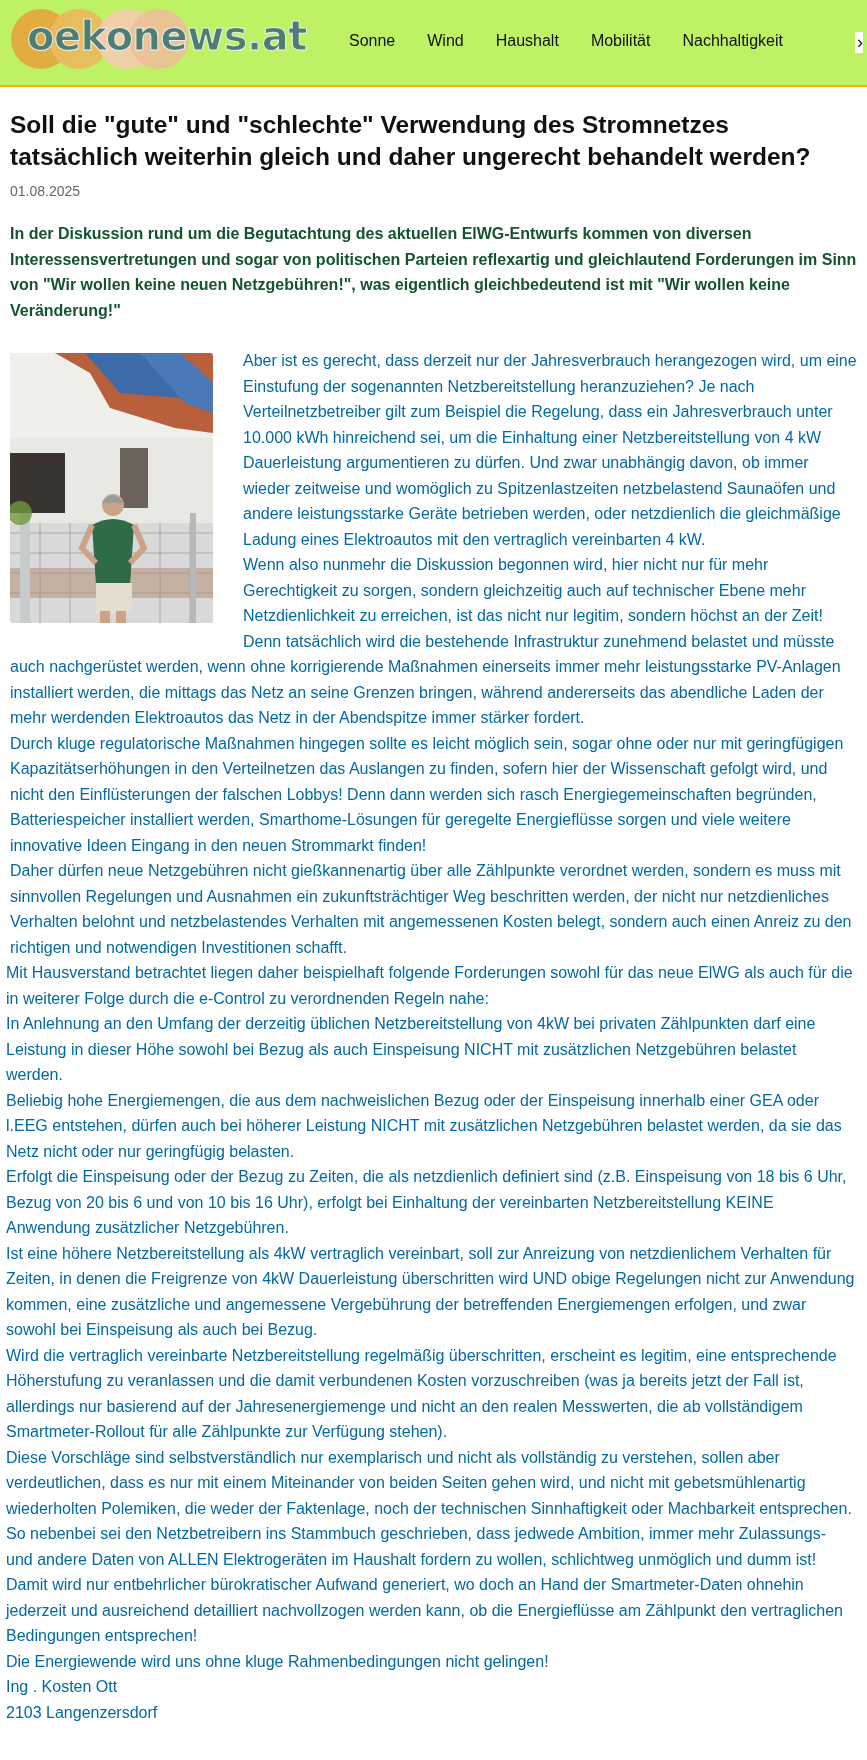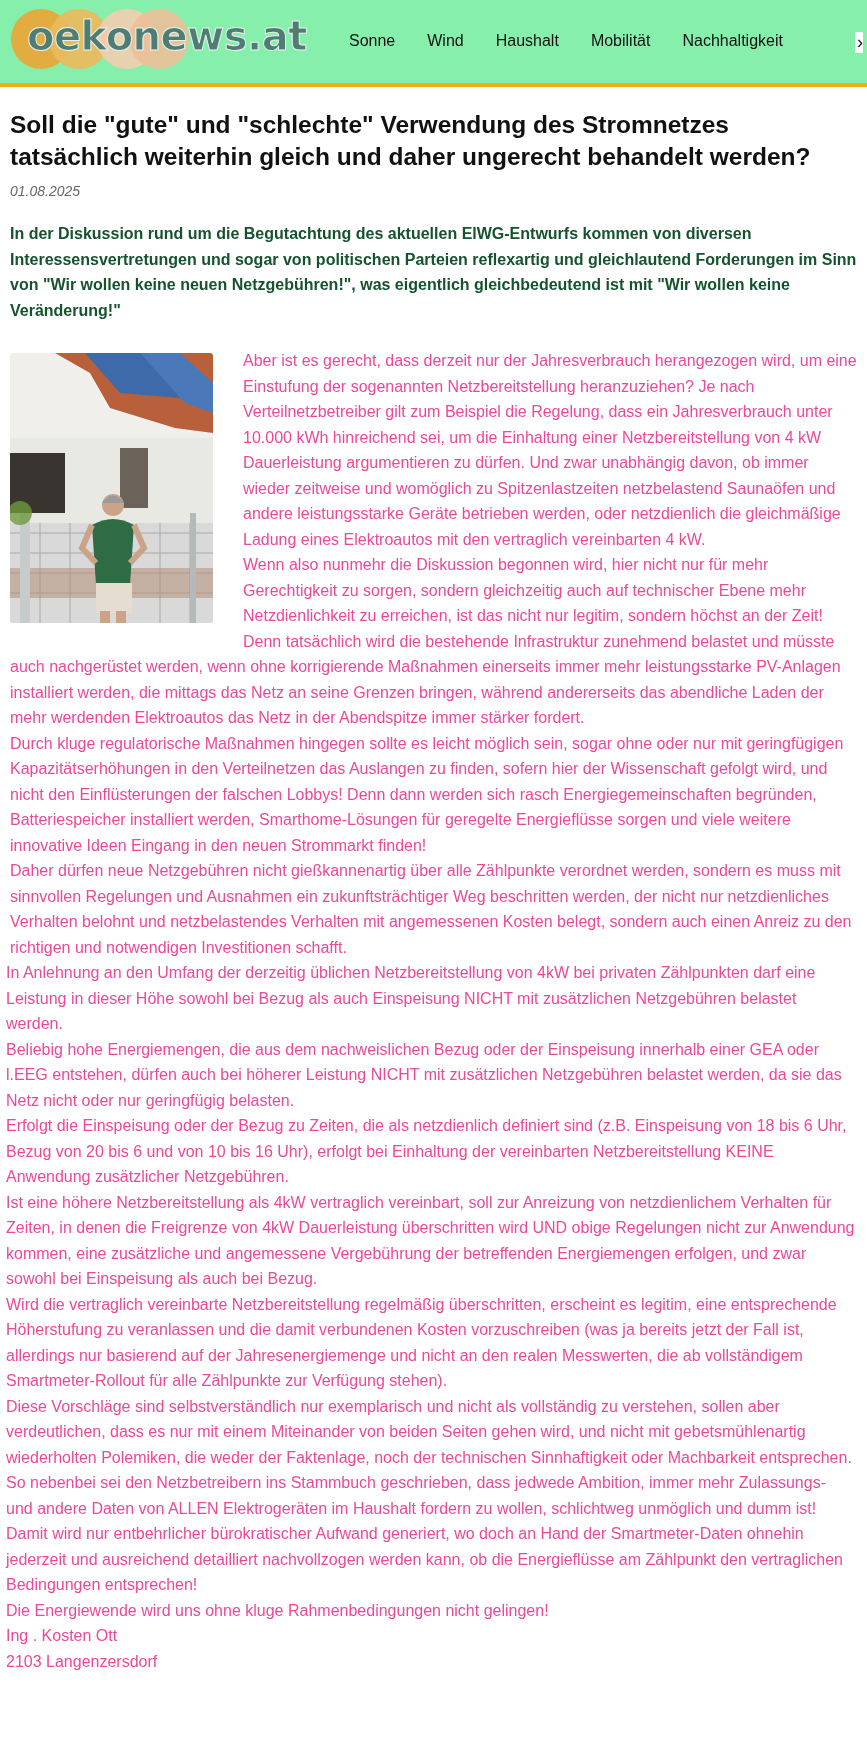--- a/index.html
+++ b/index.html
@@ -7,22 +7,22 @@
   body {
     width: 867px;
     background: #ffffff;
     font-family: "Liberation Sans", sans-serif;
     color: #111;
     overflow-x: hidden;
   }
   header {
     position: relative;
     height: 87px;
-    border-bottom: 4px solid #eab308;
-    background: #86efac;
+    border-bottom: 2px solid #eab308;
+    background: #bef264;
     overflow: hidden;
   }
   .logo {
     position: absolute; left: 11px; top: 9px; width: 310px; height: 62px;
   }
   .logo .c {
     position: absolute; top: 0; width: 60px; height: 60px; border-radius: 50%;
   }
   .logo .c1 { left: 0; background: #e2ac40; }
   .logo .c2 { left: 38px; background: #e8bb5e; opacity: .95; }
@@ -45,26 +45,26 @@
   }
   .nav-more {
     position: absolute; right: 4px; top: 32px; font-size: 18px; color: #111;
     background: #fff; padding-left: 2px;
   }
   main { padding: 0 10px 0 10px; }
   h1 {
     margin: 22px 0 0 0; font-size: 24.5px; line-height: 32px; font-weight: bold;
     color: #111;
   }
-  .date { margin-top: 10px; font-size: 14px; color: #666; font-style: italic; }
+  .date { margin-top: 10px; font-size: 14px; color: #666; }
   .lead {
     margin-top: 22px; font-size: 16px; line-height: 25.5px; font-weight: bold;
     color: #14532d;
   }
-  .body { margin-top: 25px; font-size: 16px; line-height: 25.5px; color: #ec4899; }
+  .body { margin-top: 25px; font-size: 16px; line-height: 25.5px; color: #0369a1; }
   .photo {
     float: left; width: 203px; height: 270px; margin: 5px 30px 10px 0;
     border-radius: 3px; overflow: hidden; position: relative;
   }
   .body p { margin: 0; }
   .body .full { margin-left: -4px; }
 </style>
 </head>
 <body>
 
@@ -124,20 +124,21 @@
         <rect x="106" y="258" width="10" height="12" fill="#caa389"></rect>
         <path d="M82,172 L72,195 L86,210" fill="none" stroke="#caa389" stroke-width="6"></path>
         <path d="M124,172 L134,195 L120,210" fill="none" stroke="#caa389" stroke-width="6"></path>
         <circle cx="10" cy="160" r="12" fill="#6e9a3d" opacity="0.8"></circle>
       </svg>
     </div>
     <p>Aber ist es gerecht, dass derzeit nur der Jahresverbrauch herangezogen wird, um eine Einstufung der sogenannten Netzbereitstellung heranzuziehen? Je nach Verteilnetzbetreiber gilt zum Beispiel die Regelung, dass ein Jahresverbrauch unter 10.000 kWh hinreichend sei, um die Einhaltung einer Netzbereitstellung von 4 kW Dauerleistung argumentieren zu dürfen. Und zwar unabhängig davon, ob immer wieder zeitweise und womöglich zu Spitzenlastzeiten netzbelastend Saunaöfen und andere leistungsstarke Geräte betrieben werden, oder netzdienlich die gleichmäßige Ladung eines Elektroautos mit den vertraglich vereinbarten 4 kW.</p>
     <p>Wenn also nunmehr die Diskussion begonnen wird, hier nicht nur für mehr Gerechtigkeit zu sorgen, sondern gleichzeitig auch auf technischer Ebene mehr Netzdienlichkeit zu erreichen, ist das nicht nur legitim, sondern höchst an der Zeit! Denn tatsächlich wird die bestehende Infrastruktur zunehmend belastet und müsste auch nachgerüstet werden, wenn ohne korrigierende Maßnahmen einerseits immer mehr leistungsstarke PV-Anlagen installiert werden, die mittags das Netz an seine Grenzen bringen, während andererseits das abendliche Laden der mehr werdenden Elektroautos das Netz in der Abendspitze immer stärker fordert.</p>
     <p>Durch kluge regulatorische Maßnahmen hingegen sollte es leicht möglich sein, sogar ohne oder nur mit geringfügigen Kapazitätserhöhungen in den Verteilnetzen das Auslangen zu finden, sofern hier der Wissenschaft gefolgt wird, und nicht den Einflüsterungen der falschen Lobbys! Denn dann werden sich rasch Energiegemeinschaften begründen, Batteriespeicher installiert werden, Smarthome-Lösungen für geregelte Energieflüsse sorgen und viele weitere innovative Ideen Eingang in den neuen Strommarkt finden!</p>
     <p>Daher dürfen neue Netzgebühren nicht gießkannenartig über alle Zählpunkte verordnet werden, sondern es muss mit sinnvollen Regelungen und Ausnahmen ein zukunftsträchtiger Weg beschritten werden, der nicht nur netzdienliches Verhalten belohnt und netzbelastendes Verhalten mit angemessenen Kosten belegt, sondern auch einen Anreiz zu den richtigen und notwendigen Investitionen schafft.</p>
+    <p class="full">Mit Hausverstand betrachtet liegen daher beispielhaft folgende Forderungen sowohl für das neue ElWG als auch für die in weiterer Folge durch die e-Control zu verordnenden Regeln nahe:</p>
     <p class="full">In Anlehnung an den Umfang der derzeitig üblichen Netzbereitstellung von 4kW bei privaten Zählpunkten darf eine Leistung in dieser Höhe sowohl bei Bezug als auch Einspeisung NICHT mit zusätzlichen Netzgebühren belastet werden.</p>
     <p class="full">Beliebig hohe Energiemengen, die aus dem nachweislichen Bezug oder der Einspeisung innerhalb einer GEA oder l.EEG entstehen, dürfen auch bei höherer Leistung NICHT mit zusätzlichen Netzgebühren belastet werden, da sie das Netz nicht oder nur geringfügig belasten.</p>
     <p class="full">Erfolgt die Einspeisung oder der Bezug zu Zeiten, die als netzdienlich definiert sind (z.B. Einspeisung von 18 bis 6 Uhr, Bezug von 20 bis 6 und von 10 bis 16 Uhr), erfolgt bei Einhaltung der vereinbarten Netzbereitstellung KEINE Anwendung zusätzlicher Netzgebühren.</p>
     <p class="full">Ist eine höhere Netzbereitstellung als 4kW vertraglich vereinbart, soll zur Anreizung von netzdienlichem Verhalten für Zeiten, in denen die Freigrenze von 4kW Dauerleistung überschritten wird UND obige Regelungen nicht zur Anwendung kommen, eine zusätzliche und angemessene Vergebührung der betreffenden Energiemengen erfolgen, und zwar sowohl bei Einspeisung als auch bei Bezug.</p>
     <p class="full">Wird die vertraglich vereinbarte Netzbereitstellung regelmäßig überschritten, erscheint es legitim, eine entsprechende Höherstufung zu veranlassen und die damit verbundenen Kosten vorzuschreiben (was ja bereits jetzt der Fall ist, allerdings nur basierend auf der Jahresenergiemenge und nicht an den realen Messwerten, die ab vollständigem Smartmeter-Rollout für alle Zählpunkte zur Verfügung stehen).</p>
     <p class="full">Diese Vorschläge sind selbstverständlich nur exemplarisch und nicht als vollständig zu verstehen, sollen aber verdeutlichen, dass es nur mit einem Miteinander von beiden Seiten gehen wird, und nicht mit gebetsmühlenartig wiederholten Polemiken, die weder der Faktenlage, noch der technischen Sinnhaftigkeit oder Machbarkeit entsprechen.</p>
     <p class="full">So nebenbei sei den Netzbetreibern ins Stammbuch geschrieben, dass jedwede Ambition, immer mehr Zulassungs- und andere Daten von ALLEN Elektrogeräten im Haushalt fordern zu wollen, schlichtweg unmöglich und dumm ist! Damit wird nur entbehrlicher bürokratischer Aufwand generiert, wo doch an Hand der Smartmeter-Daten ohnehin jederzeit und ausreichend detailliert nachvollzogen werden kann, ob die Energieflüsse am Zählpunkt den vertraglichen Bedingungen entsprechen!</p>
     <p class="full">Die Energiewende wird uns ohne kluge Rahmenbedingungen nicht gelingen!</p>
     <p class="full">Ing . Kosten Ott</p>
     <p class="full">2103 Langenzersdorf</p>

